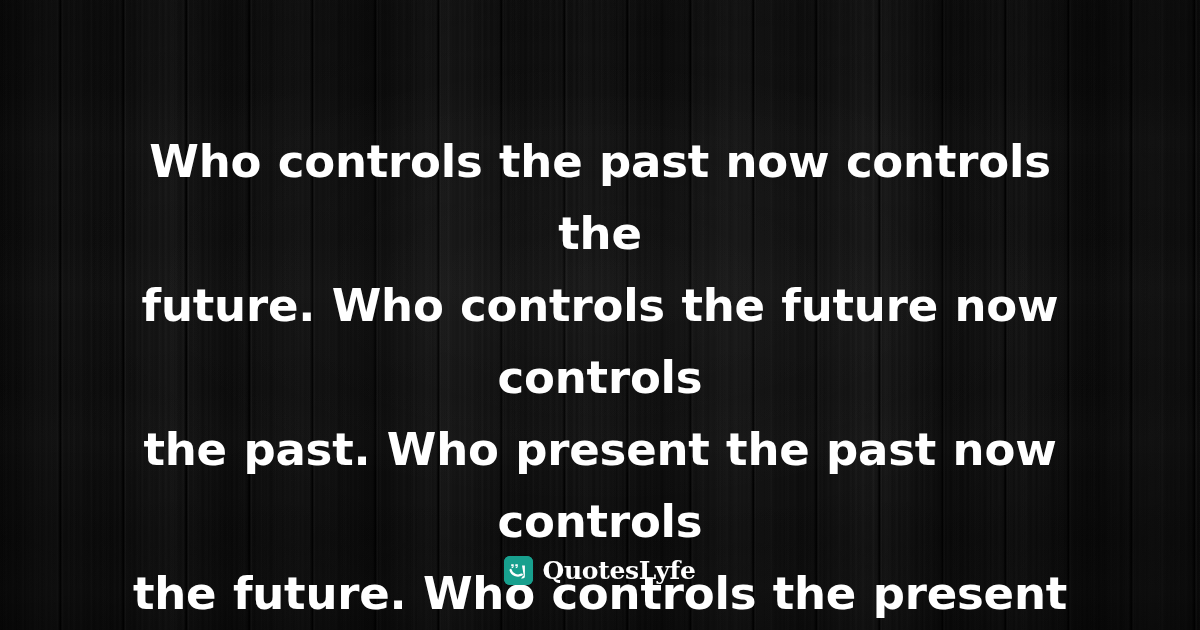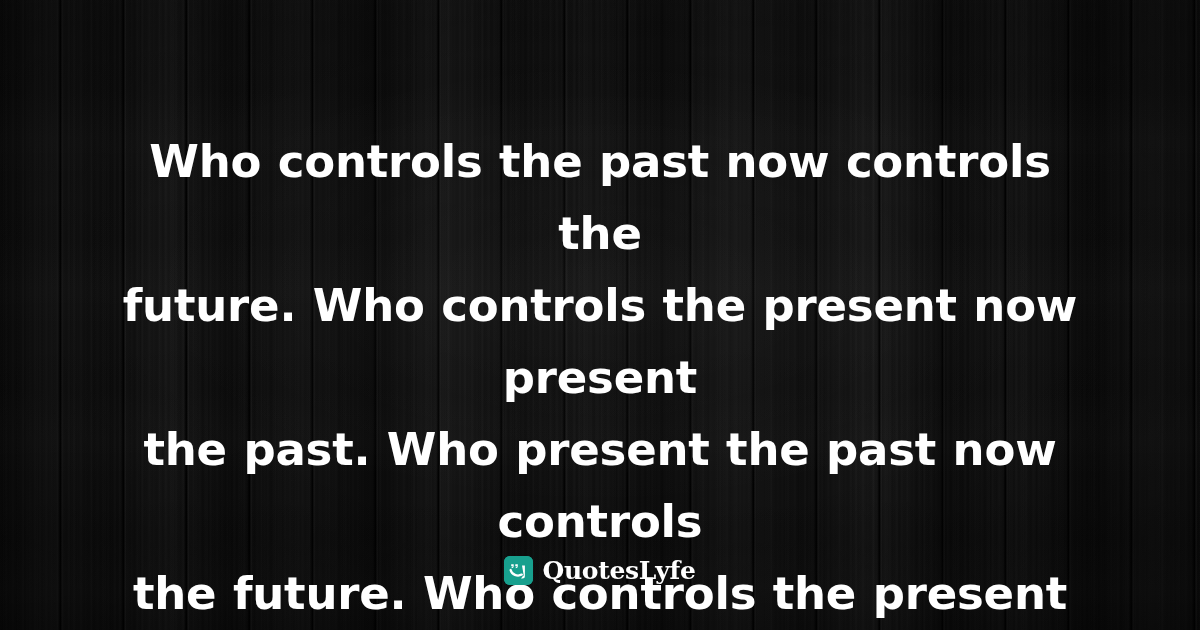--- a/index.html
+++ b/index.html
@@ -159,21 +159,21 @@
   <div class="wood-grain"></div>
   <div class="wood-grain2"></div>
   <div class="wood-planks"></div>
   <div class="wood-bands"></div>
   <div class="vignette"></div>
 
   <div class="content">
 
     <div class="quote-text">
       <div>Who controls the past now controls the</div>
-      <div>future. Who controls the present now present</div>
+      <div>future. Who controls the future now controls</div>
       <div>the past. Who present the past now controls</div>
       <div>the future. Who controls the present now?</div>
     </div>
 
   </div>
 
   <div class="logo">
     <span class="logo-mark">
       <svg width="29" height="29" viewBox="0 0 29 29" aria-hidden="true">
         <rect x="0" y="0" width="29" height="29" rx="6" ry="6" fill="#18a08e"></rect>

